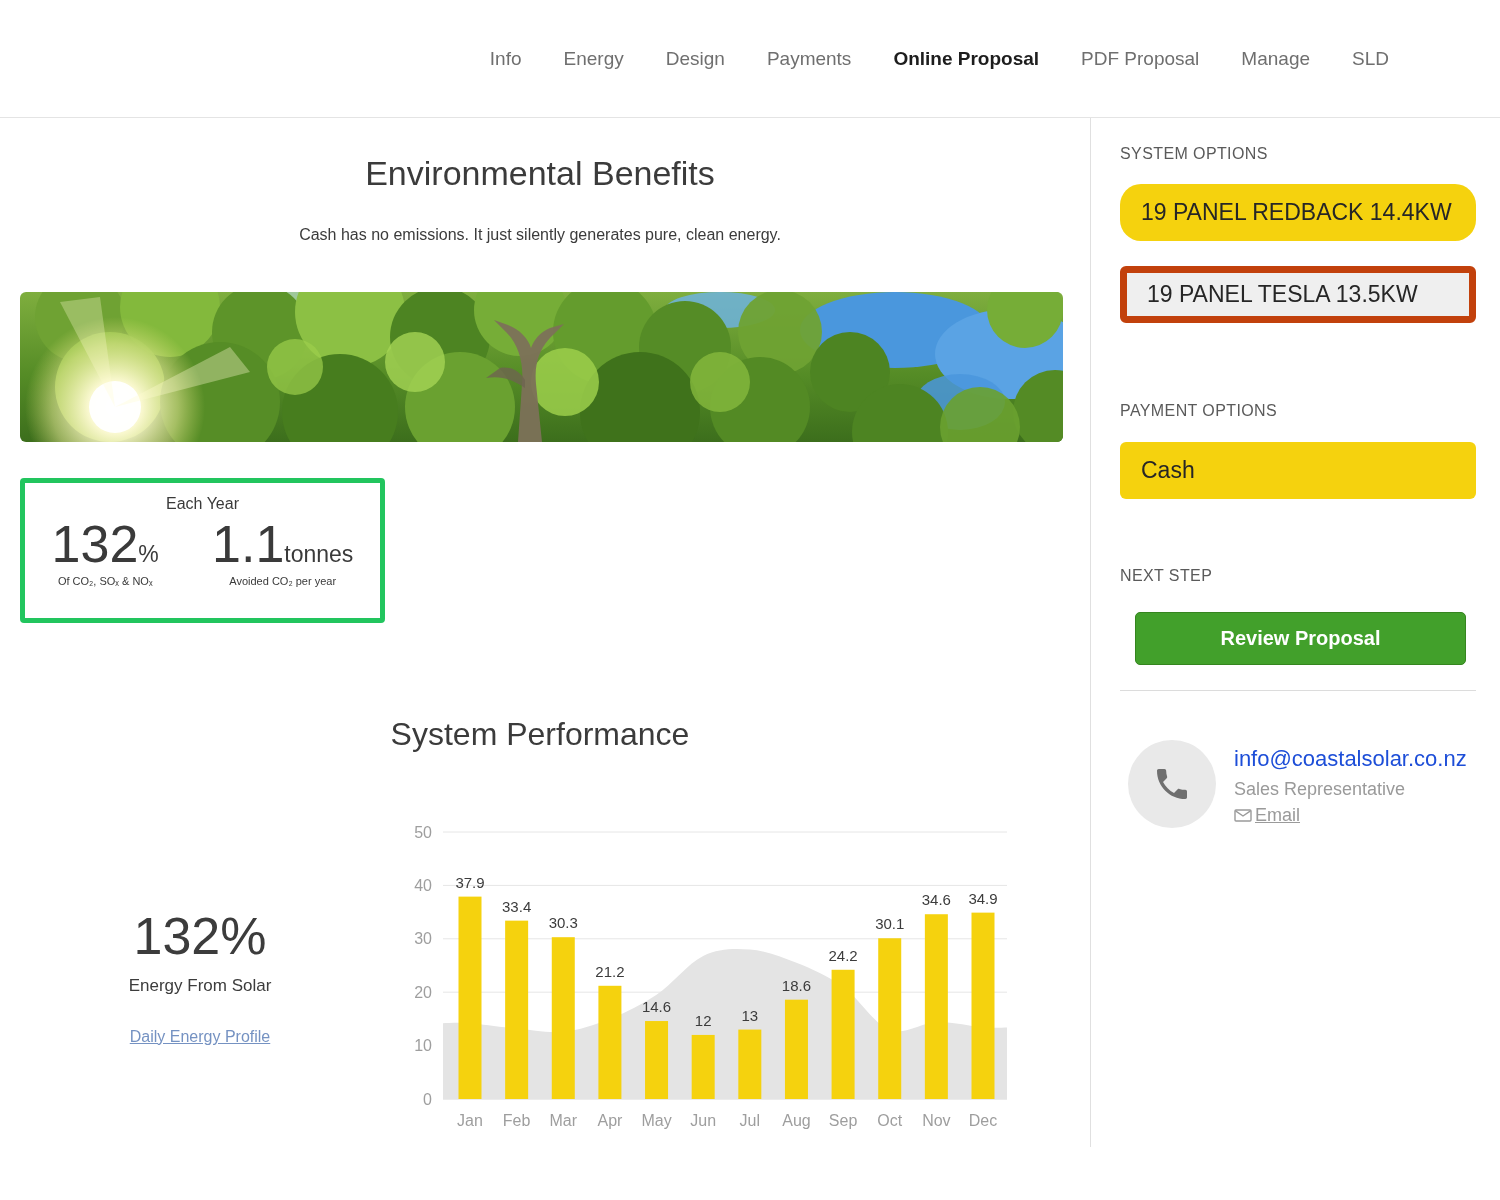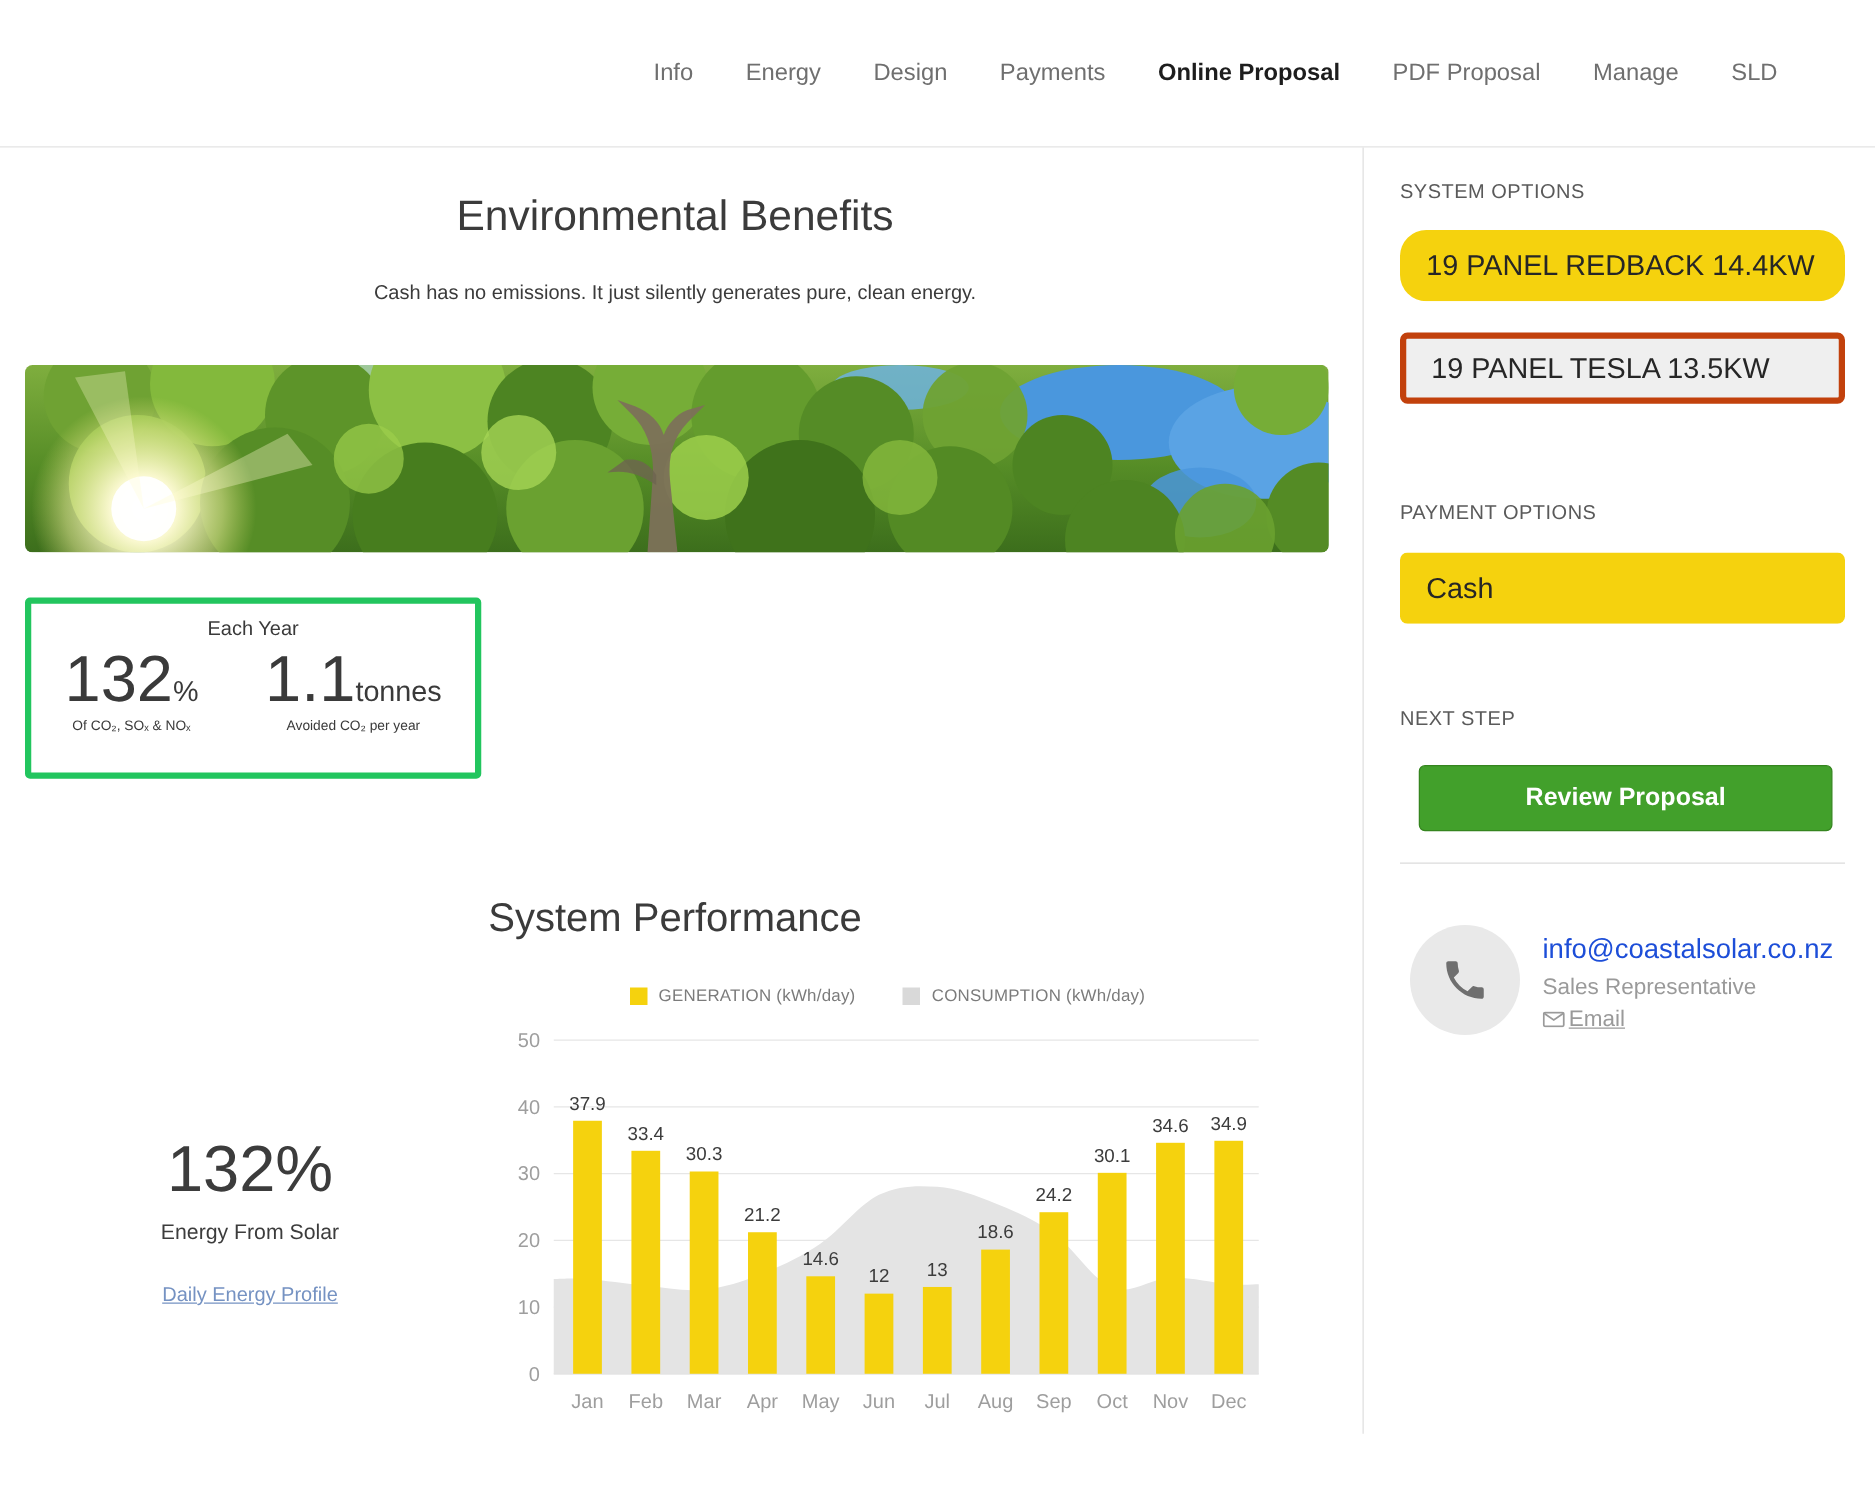--- a/index.html
+++ b/index.html
@@ -1,19 +1,19 @@
 <!DOCTYPE html>
 <html><head>
 <meta charset="utf-8">
 <style>
   * { margin:0; padding:0; box-sizing:border-box; }
   html,body { width:1500px; height:1200px; background:#fff; font-family:"Liberation Sans", sans-serif; position:relative; overflow:hidden; color:#3c3c3c; }
 
   
-  .nav { position:absolute; top:0; left:0; width:1500px; height:118px; border-bottom:1px solid #e4e4e4; display:flex; align-items:center; justify-content:flex-end; padding-right:78px; gap:42px; background:#fff; }
+  .nav { position:absolute; top:0; left:0; width:1500px; height:118px; border-bottom:1px solid #e4e4e4; display:flex; align-items:center; justify-content:flex-end; padding-right:111px; gap:42px; background:#fff; }
   .nav a { font-size:19px; color:#6f6f6f; text-decoration:none; cursor:pointer; white-space:nowrap; }
   .nav a.active { color:#1d1d1d; font-weight:bold; }
 
   
   .vdivider { position:absolute; left:1090px; top:118px; width:1px; height:1029px; background:#e0e0e0; }
   .main { position:absolute; left:0; top:118px; width:1090px; height:1082px; }
 
   .env-title { position:absolute; left:0; top:36px; width:1080px; text-align:center; font-size:34px; font-weight:400; color:#3b3b3b; }
   .env-sub { position:absolute; left:0; top:108px; width:1080px; text-align:center; font-size:16px; color:#3b3b3b; }
 
@@ -41,21 +41,21 @@
   .legend-swatch { width:14px; height:14px; }
   .legend-text { font-size:13.5px; color:#7b7b7b; letter-spacing:.2px; }
 
   .chart-svg { position:absolute; left:400px; top:650px; width:620px; height:400px; }
 
   
   .sidebar { position:absolute; left:1120px; top:118px; width:356px; height:1029px; }
   .side-label { position:absolute; left:0; font-size:16px; color:#5a5a5a; letter-spacing:.4px; }
   .opt-btn { position:absolute; left:0; width:356px; height:57px; border-radius:6px; display:flex; align-items:center; padding-left:20px; font-size:23px; color:#262626; cursor:pointer; border:1px solid transparent; }
   .opt-yellow { background:#f5d20e; }
-  .opt-gray { background:#efefef; border:5px solid #c2410c; }
+  .opt-gray { background:#efefef; border:7px solid #c2410c; }
   .review-btn { position:absolute; left:15px; top:494px; width:331px; height:53px; border-radius:5px; background:#42a02b; border:1px solid #35851f; color:#fff; font-weight:bold; font-size:20px; display:flex; align-items:center; justify-content:center; cursor:pointer; }
   .side-divider { position:absolute; left:0; top:572px; width:356px; height:1px; background:#dcdcdc; }
 
   .contact { position:absolute; left:8px; top:622px; width:372px; display:flex; gap:18px; }
   .avatar { width:88px; height:88px; border-radius:50%; background:#e9e9e9; flex:0 0 auto; display:flex; align-items:center; justify-content:center; }
   .contact-txt { padding-top:6px; }
   .contact-email { font-size:22px; color:#1d4ed8; white-space:nowrap; }
   .contact-role { font-size:18px; color:#9a9a9a; margin-top:7px; }
   .contact-maillink { display:flex; align-items:center; gap:3px; margin-top:5px; }
   .contact-maillink a { font-size:18px; color:#9a9a9a; text-decoration:underline; cursor:pointer; }
@@ -155,30 +155,20 @@
 
 
   <div class="perf-title">System Performance</div>
 
   <div class="solar-block">
     <div class="solar-pct">132%</div>
     <div class="solar-label">Energy From Solar</div>
     <a class="solar-link">Daily Energy Profile</a>
   </div>
 
-  <div class="legend">
-    <div class="legend-item">
-      <div class="legend-swatch" style="background:#f5d20e;"></div>
-      <div class="legend-text">GENERATION (kWh/day)</div>
-    </div>
-    <div class="legend-item">
-      <div class="legend-swatch" style="background:#d9d9d9;"></div>
-      <div class="legend-text">CONSUMPTION (kWh/day)</div>
-    </div>
-  </div>
 
   <svg class="chart-svg" id="perfChart" viewBox="0 0 620 400">
       <line x1="43" y1="331" x2="607" y2="331" stroke="#d8d8d8" stroke-width="1"></line>
       <text x="32" y="336.5" text-anchor="end" font-size="16" fill="#9e9e9e" font-family="Liberation Sans, sans-serif">0</text>
       <line x1="43" y1="277.6" x2="607" y2="277.6" stroke="#e6e6e6" stroke-width="1"></line>
       <text x="32" y="283.1" text-anchor="end" font-size="16" fill="#9e9e9e" font-family="Liberation Sans, sans-serif">10</text>
       <line x1="43" y1="224.2" x2="607" y2="224.2" stroke="#e6e6e6" stroke-width="1"></line>
       <text x="32" y="229.7" text-anchor="end" font-size="16" fill="#9e9e9e" font-family="Liberation Sans, sans-serif">20</text>
       <line x1="43" y1="170.8" x2="607" y2="170.8" stroke="#e6e6e6" stroke-width="1"></line>
       <text x="32" y="176.3" text-anchor="end" font-size="16" fill="#9e9e9e" font-family="Liberation Sans, sans-serif">30</text>

